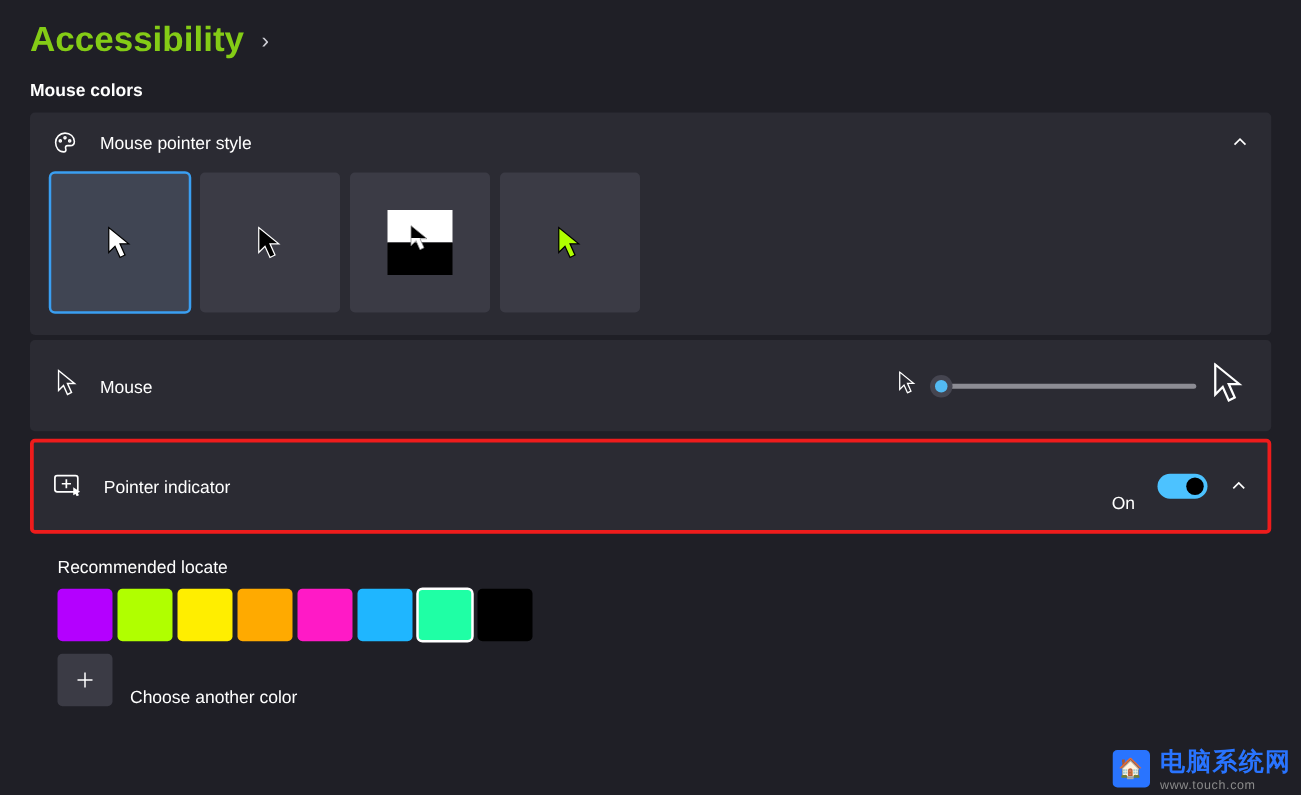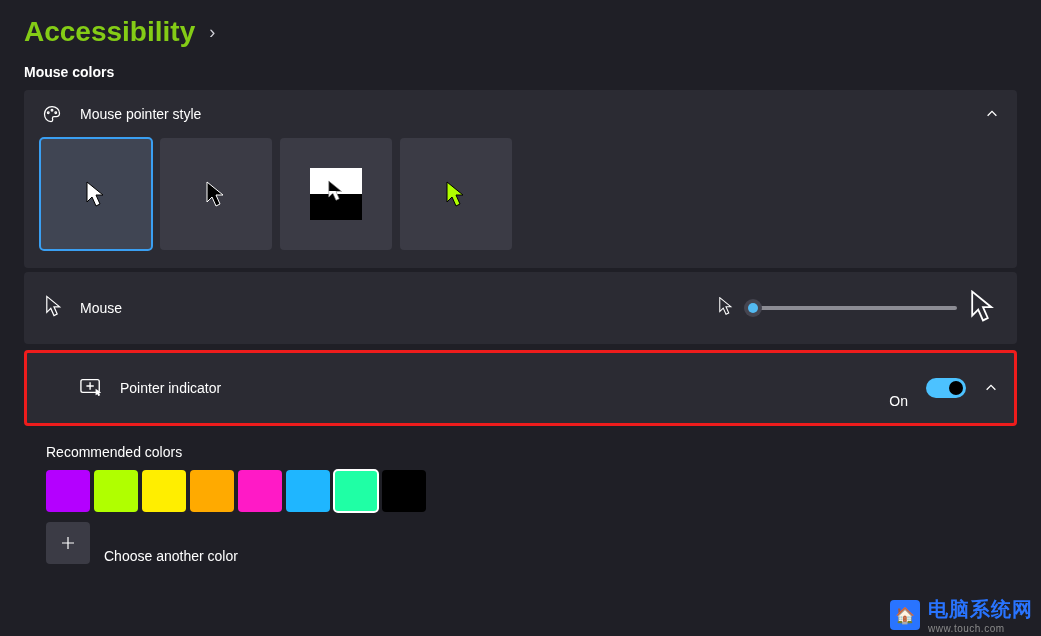--- a/index.html
+++ b/index.html
@@ -317,21 +317,21 @@
       <div class="slider-thumb" style="left: 3%;"></div>
     </div>
     <span>
       <svg width="24" height="32" viewBox="0 0 20 26">
           <path d="M1 1 L1 21 L6 16 L10 25 L14 23 L10 14 L17 14 Z" fill="none" stroke="#fff" stroke-width="1.5"></path>
         </svg>
     </span>
   </div>
 </div>
 
-<div class="card highlight-card" style="margin-top:6px;padding-left:37px;">
+<div class="card highlight-card" style="margin-top:6px;">
   <div class="indicator-row">
     <span>
       <svg width="22" height="20" viewBox="0 0 24 20" fill="none" stroke="#fff" stroke-width="1.5">
         <rect x="1" y="3" width="20" height="14" rx="2"></rect>
         <path d="M11 6 v8 M7 10 h8"></path>
         <path d="M17 13 l6 4 -2 1 1 2 -2 1 -1 -2 -2 1z" fill="#fff" stroke="none"></path>
       </svg>
     </span>
     <div class="indicator-text">
       <div class="indicator-title">Pointer indicator</div>
@@ -340,21 +340,21 @@
     <div class="toggle"></div>
     <span class="chevup">
       <svg viewBox="0 0 16 16" width="14" height="14" fill="none" stroke="#fff" stroke-width="1.5">
           <path d="M3 10l5-5 5 5"></path>
         </svg>
     </span>
   </div>
 </div>
 
 <div class="recommended">
-  <div class="rec-label">Recommended colors</div>
+  <div class="rec-label">Recommended locate</div>
   <div class="swatches" id="swatches">
       <div class="swatch" style="background: rgb(180, 0, 255);"></div>
       <div class="swatch" style="background: rgb(176, 255, 0);"></div>
       <div class="swatch" style="background: rgb(255, 238, 0);"></div>
       <div class="swatch" style="background: rgb(255, 170, 0);"></div>
       <div class="swatch" style="background: rgb(255, 26, 198);"></div>
       <div class="swatch" style="background: rgb(31, 182, 255);"></div>
       <div class="swatch selected" style="background: rgb(31, 255, 165);"></div>
       <div class="swatch" style="background: rgb(0, 0, 0);"></div>
     </div>

